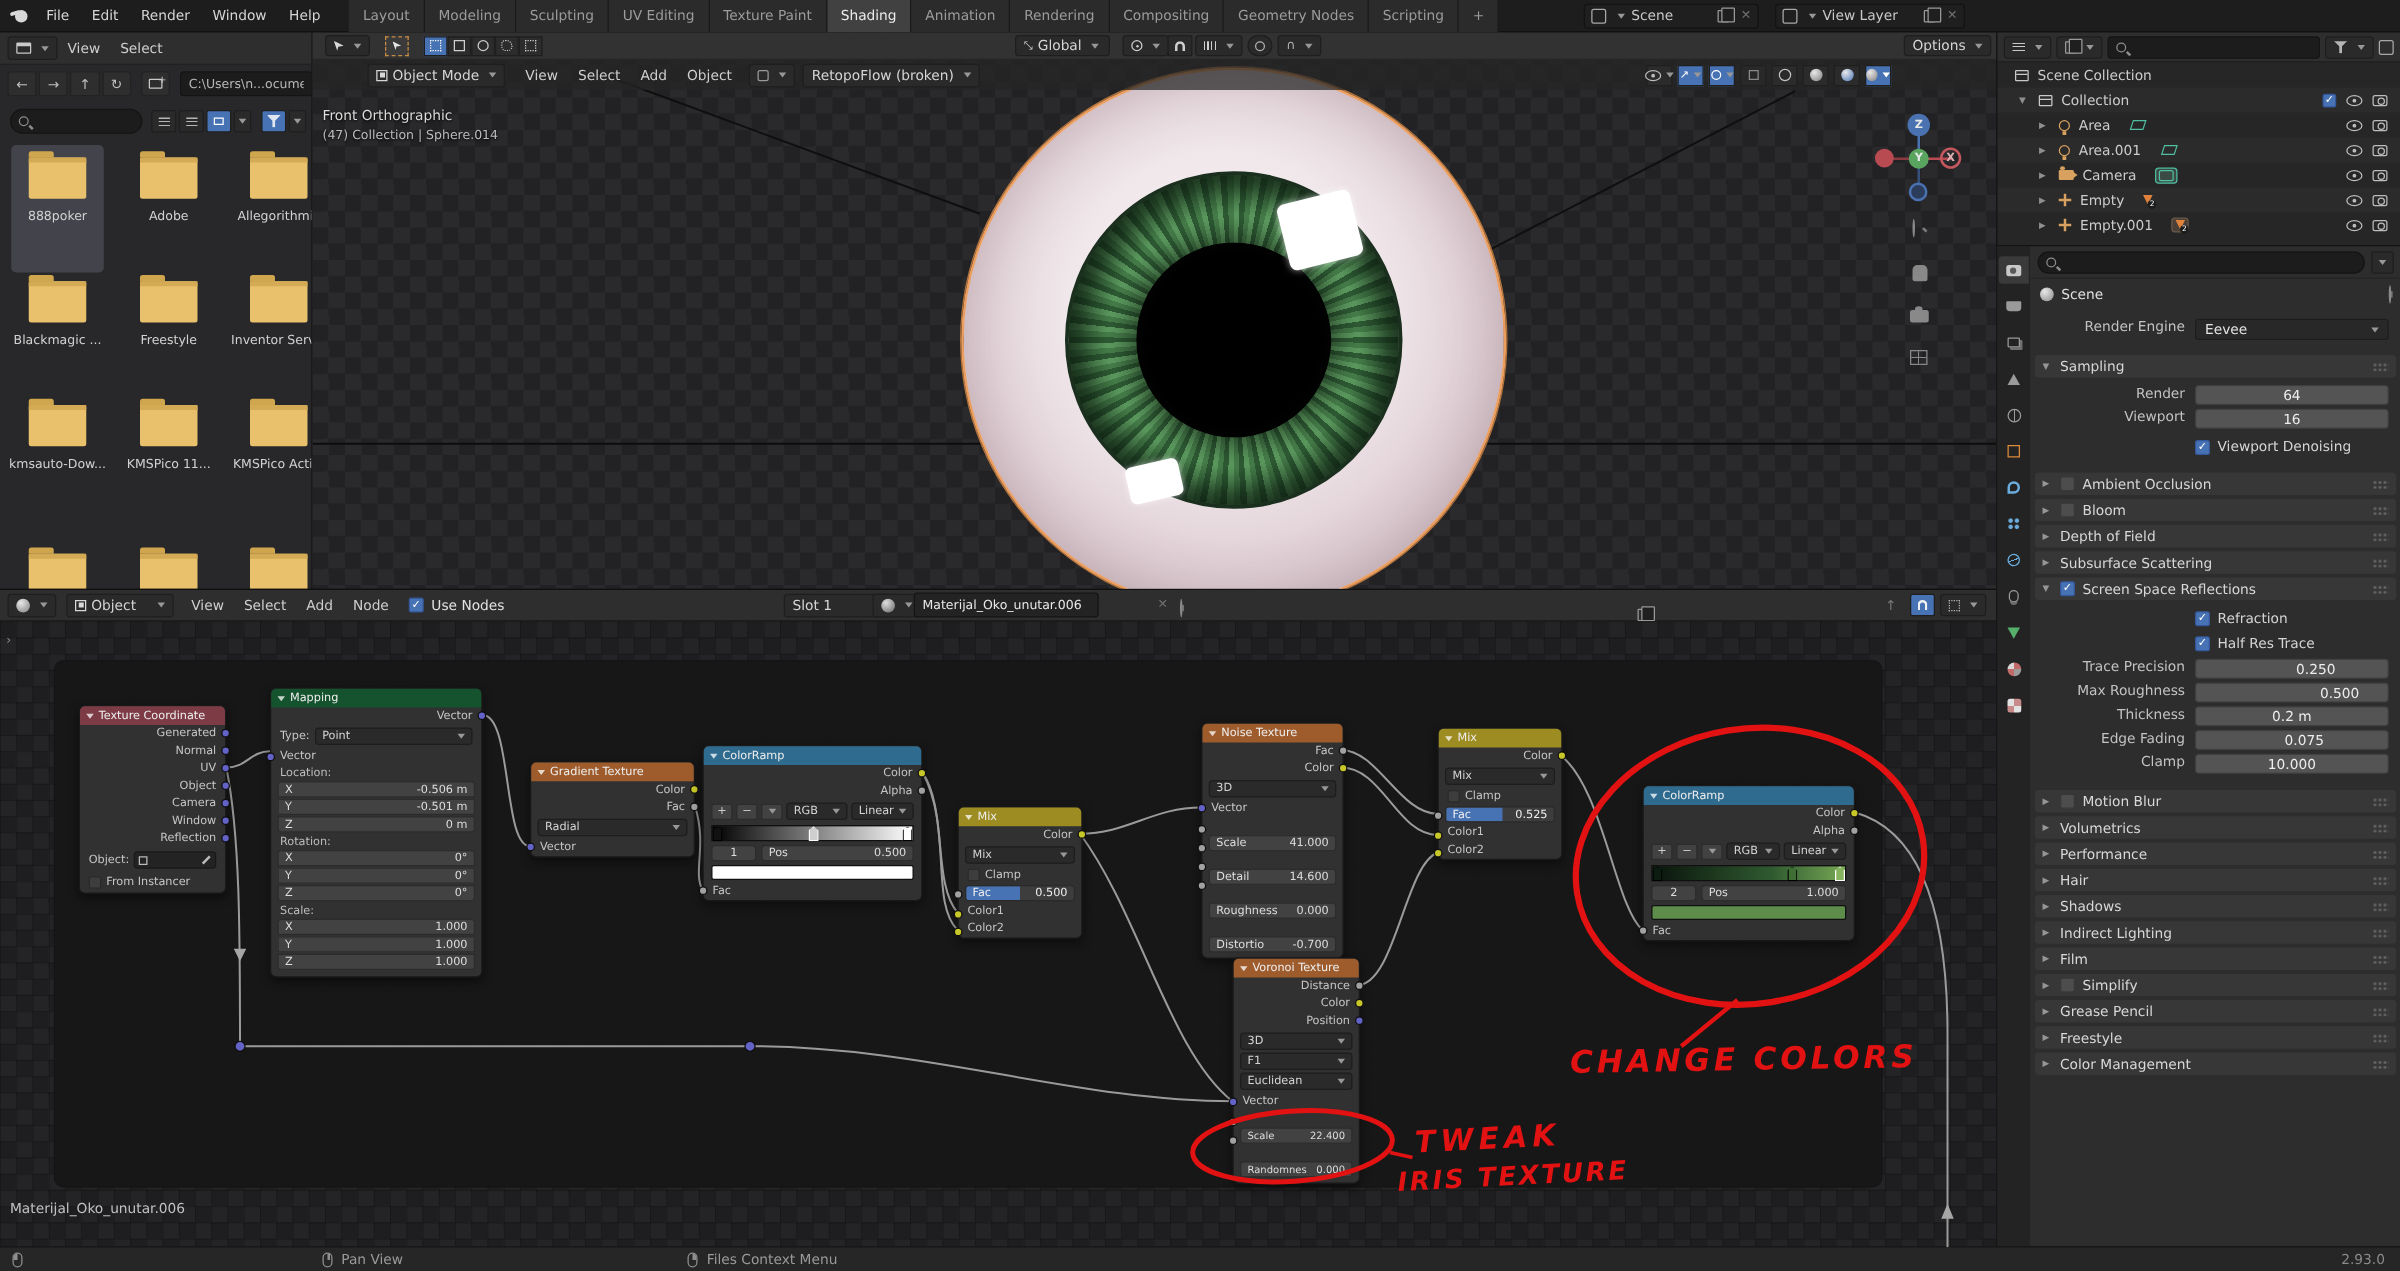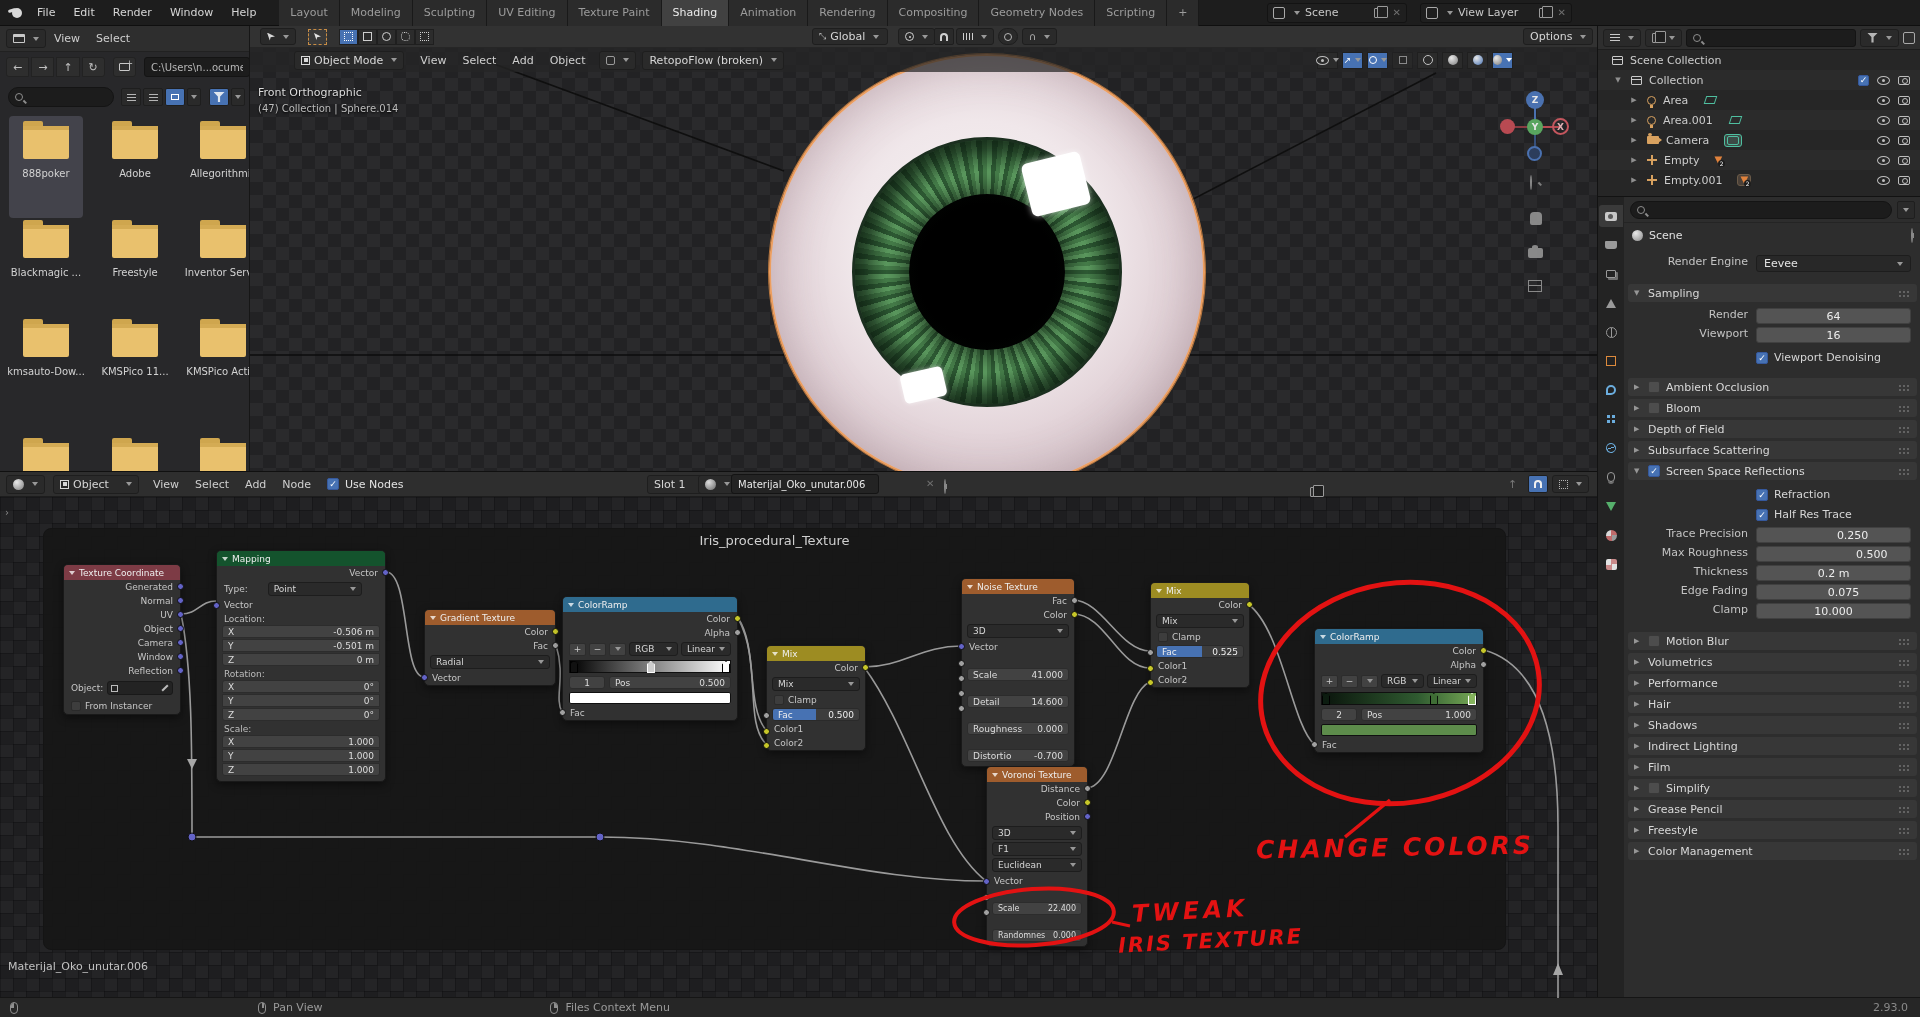--- a/index.html
+++ b/index.html
@@ -426,21 +426,21 @@
         </span>
       <span style="flex:1">Object</span>
         <span class="car"></span>
     </div>
     <span class="menu" style="margin-left:6px">View</span>
     <span class="menu">Select</span>
     <span class="menu">Add</span>
     <span class="menu">Node</span>
     <span class="cb on" style="margin-left:8px">✓</span>
     <span style="margin-left:6px;color:#e2e2e2">Use Nodes</span>
-    <div class="dbox abs" style="left:647px;width:86px">
+    <div class="dbox abs" style="left:627px;width:86px">
         <span style="flex:1">Slot 1</span>
         <span class="car"></span>
       </div>
     <div class="dbox abs" style="left:698px">
         <span class="ball" style="width:11px;height:11px;background:radial-gradient(circle at 35% 30%,#ddd,#666)"></span>
         <span class="car"></span>
       </div>
     <div class="darkfield abs" style="left:731px;width:148px;background:#232323">
         <span style="font-size:10px;color:#e8e8e8;white-space:nowrap">Materijal_Oko_unutar.006</span>
       </div>
@@ -454,21 +454,20 @@
       </span>
     <div class="dbox abs" style="left:1552px;top:3px;height:18px">
         <span style="width:9px;height:9px;border:1px dotted #b5b5b5"></span>
         <span class="car"></span>
       </div>
   </div>
 
   <div id="necanvas">
     <span style="position:absolute;left:5px;top:10px;color:#8a8a8a;font-size:10px">›</span>
     <div id="nframe"></div>
-    <div class="abs" style="left:43px;top:36px;width:1463px;text-align:center;color:#cfcfcf;font-size:13px;z-index:2">Iris_procedural_Texture</div>
 
     <svg class="abs" style="left:0;top:0;z-index:2" width="1597" height="501">
       <g stroke="#a6a6a6" stroke-width="1.6" fill="none" opacity=".92">
         <path d="M181,117 C198,117 200,104 216,104"></path>
         <path d="M181,117 C192,170 192,250 192,340 L600,340 C740,340 860,384 986,384"></path>
         <path d="M386,75 C410,75 402,180 424,180"></path>
         <path d="M556,148 C566,180 554,200 562,215"></path>
         <path d="M738,121 C758,150 746,210 766,233"></path>
         <path d="M738,121 C762,165 744,225 766,247"></path>
         <path d="M864,170 C902,170 922,149 961,149"></path>
@@ -516,21 +515,21 @@
       <span class="sock sr s-vec" style="top:102px"></span>
     </div>
 
     <div class="node" style="left:216px;top:53px;width:170px">
       <div class="nhead nh-purple">
           <span>Mapping</span>
         </div>
       <div class="nrow out">Vector</div>
       <div class="nrow" style="height:18px;gap:4px">
         <span>Type:</span>
-        <span class="ndrop" style="flex:1;margin:16px">
+        <span class="ndrop" style="flex:1;margin:0">
             <span>Point</span>
             <span class="car"></span>
           </span>
       </div>
       <div class="nrow">Vector</div>
       <div class="nlabel">Location:</div>
       <div class="nstack">
         <div class="nfield">
             <span>X</span>
             <span>-0.506 m</span>

